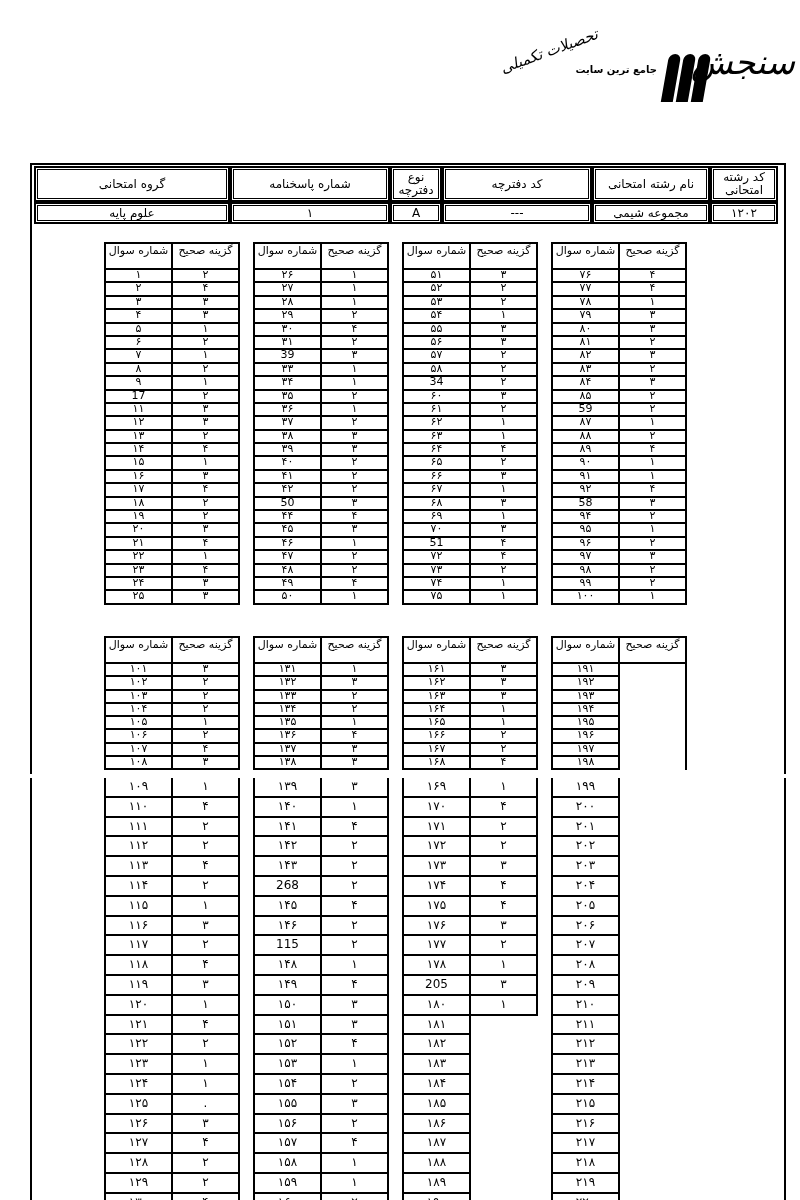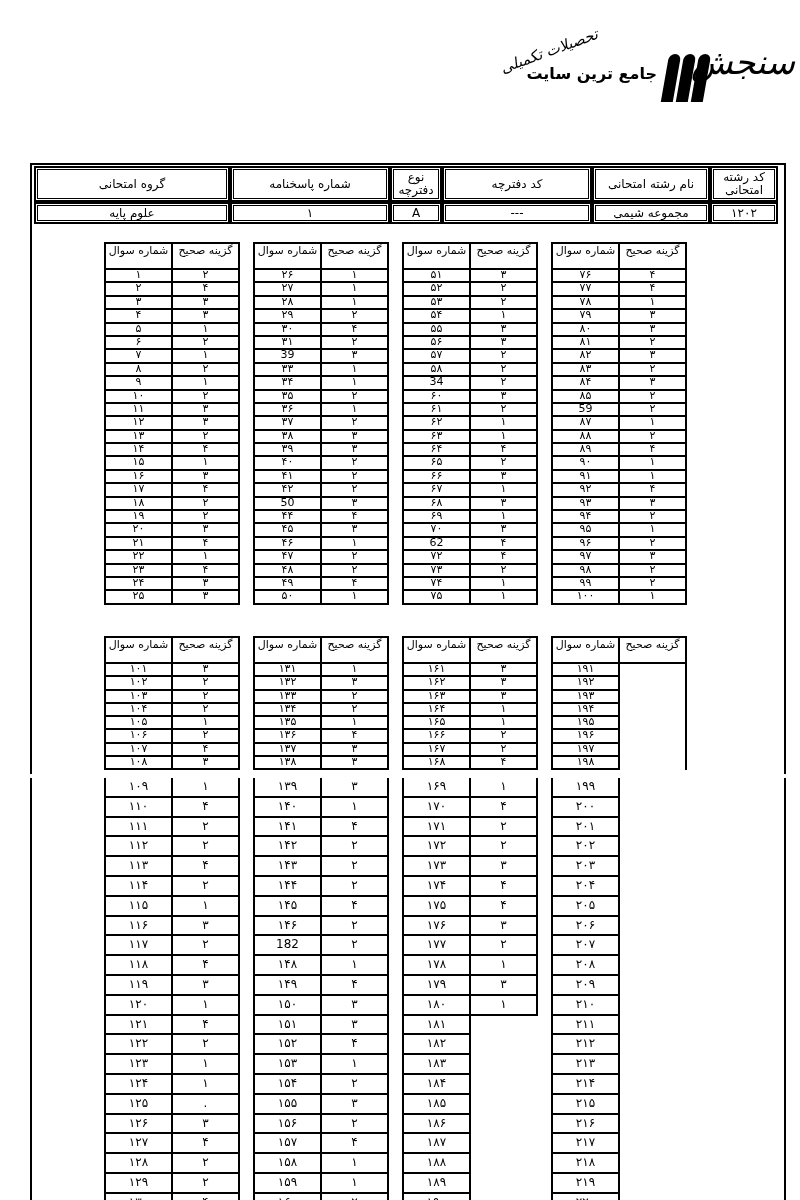--- a/index.html
+++ b/index.html
@@ -1,21 +1,21 @@
 <!DOCTYPE html>
 <html><head>
 <meta charset="utf-8">
 <style>
   html,body{margin:0;padding:0;background:#fff;}
   body{width:800px;height:1200px;position:relative;overflow:hidden;font-family:"DejaVu Sans",sans-serif;color:#000;}
   .logo{position:absolute;left:560px;top:20px;width:235px;height:90px;}
   .logo .brand{position:absolute;right:0;top:2px;font-family:"DejaVu Serif",serif;font-size:34px;font-style:italic;line-height:80px;}
   .logo .mark{position:absolute;right:86px;top:34px;width:44px;height:50px;}
   .logo .mark i{position:absolute;top:0;width:12px;height:48px;background:#000;border-radius:6px 6px 0 0;transform:skewX(-10deg);}
-  .logo .tag{position:absolute;right:138px;top:44px;font-size:16px;font-weight:bold;white-space:nowrap;direction:rtl;margin-left:44px;}
+  .logo .tag{position:absolute;right:138px;top:44px;font-size:10px;font-weight:bold;white-space:nowrap;direction:rtl;margin-left:44px;}
   .logo .tag2{position:absolute;left:-62px;top:22px;font-family:"DejaVu Serif",serif;font-style:italic;font-size:15px;transform:rotate(-20deg);white-space:nowrap;direction:rtl;}
 
   .frame{position:absolute;left:30px;top:163px;width:752px;height:1040px;border-left:2px solid #000;border-right:2px solid #000;border-top:2px solid #000;}
   .frame .split{position:absolute;left:-2px;right:-2px;top:609px;height:4px;background:#fff;}
 
   table.hdr{position:absolute;left:34px;top:166px;width:744px;border-collapse:separate;border-spacing:0;direction:rtl;}
   table.hdr td{border:2px solid #000;outline:1px solid #000;outline-offset:-4px;text-align:center;font-size:12px;line-height:13px;padding:2px 3px;}
   table.hdr tr.h td{height:28px;}
   table.hdr tr.v td{height:14px;}
 
@@ -77,21 +77,21 @@
         <div class="head">شماره سوال</div>
         <div class="cell">۱</div>
         <div class="cell">۲</div>
         <div class="cell">۳</div>
         <div class="cell">۴</div>
         <div class="cell">۵</div>
         <div class="cell">۶</div>
         <div class="cell">۷</div>
         <div class="cell">۸</div>
         <div class="cell">۹</div>
-        <div class="cell">۱۰</div>
+        <div class="cell">17</div>
         <div class="cell">۱۱</div>
         <div class="cell">۱۲</div>
         <div class="cell">۱۳</div>
         <div class="cell">۱۴</div>
         <div class="cell">۱۵</div>
         <div class="cell">۱۶</div>
         <div class="cell">۱۷</div>
         <div class="cell">۱۸</div>
         <div class="cell">۱۹</div>
         <div class="cell">۲۰</div>
@@ -204,21 +204,21 @@
         <div class="cell">۶۱</div>
         <div class="cell">۶۲</div>
         <div class="cell">۶۳</div>
         <div class="cell">۶۴</div>
         <div class="cell">۶۵</div>
         <div class="cell">۶۶</div>
         <div class="cell">۶۷</div>
         <div class="cell">۶۸</div>
         <div class="cell">۶۹</div>
         <div class="cell">۷۰</div>
-        <div class="cell">62</div>
+        <div class="cell">51</div>
         <div class="cell">۷۲</div>
         <div class="cell">۷۳</div>
         <div class="cell">۷۴</div>
         <div class="cell">۷۵</div>
       </div>
       <div class="col acol">
         <div class="head">گزینه صحیح</div>
         <div class="cell">۳</div>
         <div class="cell">۲</div>
         <div class="cell">۲</div>
@@ -259,21 +259,21 @@
         <div class="cell">۸۳</div>
         <div class="cell">۸۴</div>
         <div class="cell">۸۵</div>
         <div class="cell">59</div>
         <div class="cell">۸۷</div>
         <div class="cell">۸۸</div>
         <div class="cell">۸۹</div>
         <div class="cell">۹۰</div>
         <div class="cell">۹۱</div>
         <div class="cell">۹۲</div>
-        <div class="cell">۹۳</div>
+        <div class="cell">58</div>
         <div class="cell">۹۴</div>
         <div class="cell">۹۵</div>
         <div class="cell">۹۶</div>
         <div class="cell">۹۷</div>
         <div class="cell">۹۸</div>
         <div class="cell">۹۹</div>
         <div class="cell">۱۰۰</div>
       </div>
       <div class="col acol">
         <div class="head">گزینه صحیح</div>
@@ -447,24 +447,24 @@
         <div class="cell">۴</div>
       </div>
     </div>
     <div class="pair">
       <div class="col qcol">
         <div class="cell">۱۳۹</div>
         <div class="cell">۱۴۰</div>
         <div class="cell">۱۴۱</div>
         <div class="cell">۱۴۲</div>
         <div class="cell">۱۴۳</div>
-        <div class="cell">۱۴۴</div>
+        <div class="cell">268</div>
         <div class="cell">۱۴۵</div>
         <div class="cell">۱۴۶</div>
-        <div class="cell">182</div>
+        <div class="cell">115</div>
         <div class="cell">۱۴۸</div>
         <div class="cell">۱۴۹</div>
         <div class="cell">۱۵۰</div>
         <div class="cell">۱۵۱</div>
         <div class="cell">۱۵۲</div>
         <div class="cell">۱۵۳</div>
         <div class="cell">۱۵۴</div>
         <div class="cell">۱۵۵</div>
         <div class="cell">۱۵۶</div>
         <div class="cell">۱۵۷</div>
@@ -502,21 +502,21 @@
         <div class="cell">۱۶۹</div>
         <div class="cell">۱۷۰</div>
         <div class="cell">۱۷۱</div>
         <div class="cell">۱۷۲</div>
         <div class="cell">۱۷۳</div>
         <div class="cell">۱۷۴</div>
         <div class="cell">۱۷۵</div>
         <div class="cell">۱۷۶</div>
         <div class="cell">۱۷۷</div>
         <div class="cell">۱۷۸</div>
-        <div class="cell">۱۷۹</div>
+        <div class="cell">205</div>
         <div class="cell">۱۸۰</div>
         <div class="cell">۱۸۱</div>
         <div class="cell">۱۸۲</div>
         <div class="cell">۱۸۳</div>
         <div class="cell">۱۸۴</div>
         <div class="cell">۱۸۵</div>
         <div class="cell">۱۸۶</div>
         <div class="cell">۱۸۷</div>
         <div class="cell">۱۸۸</div>
         <div class="cell">۱۸۹</div>

